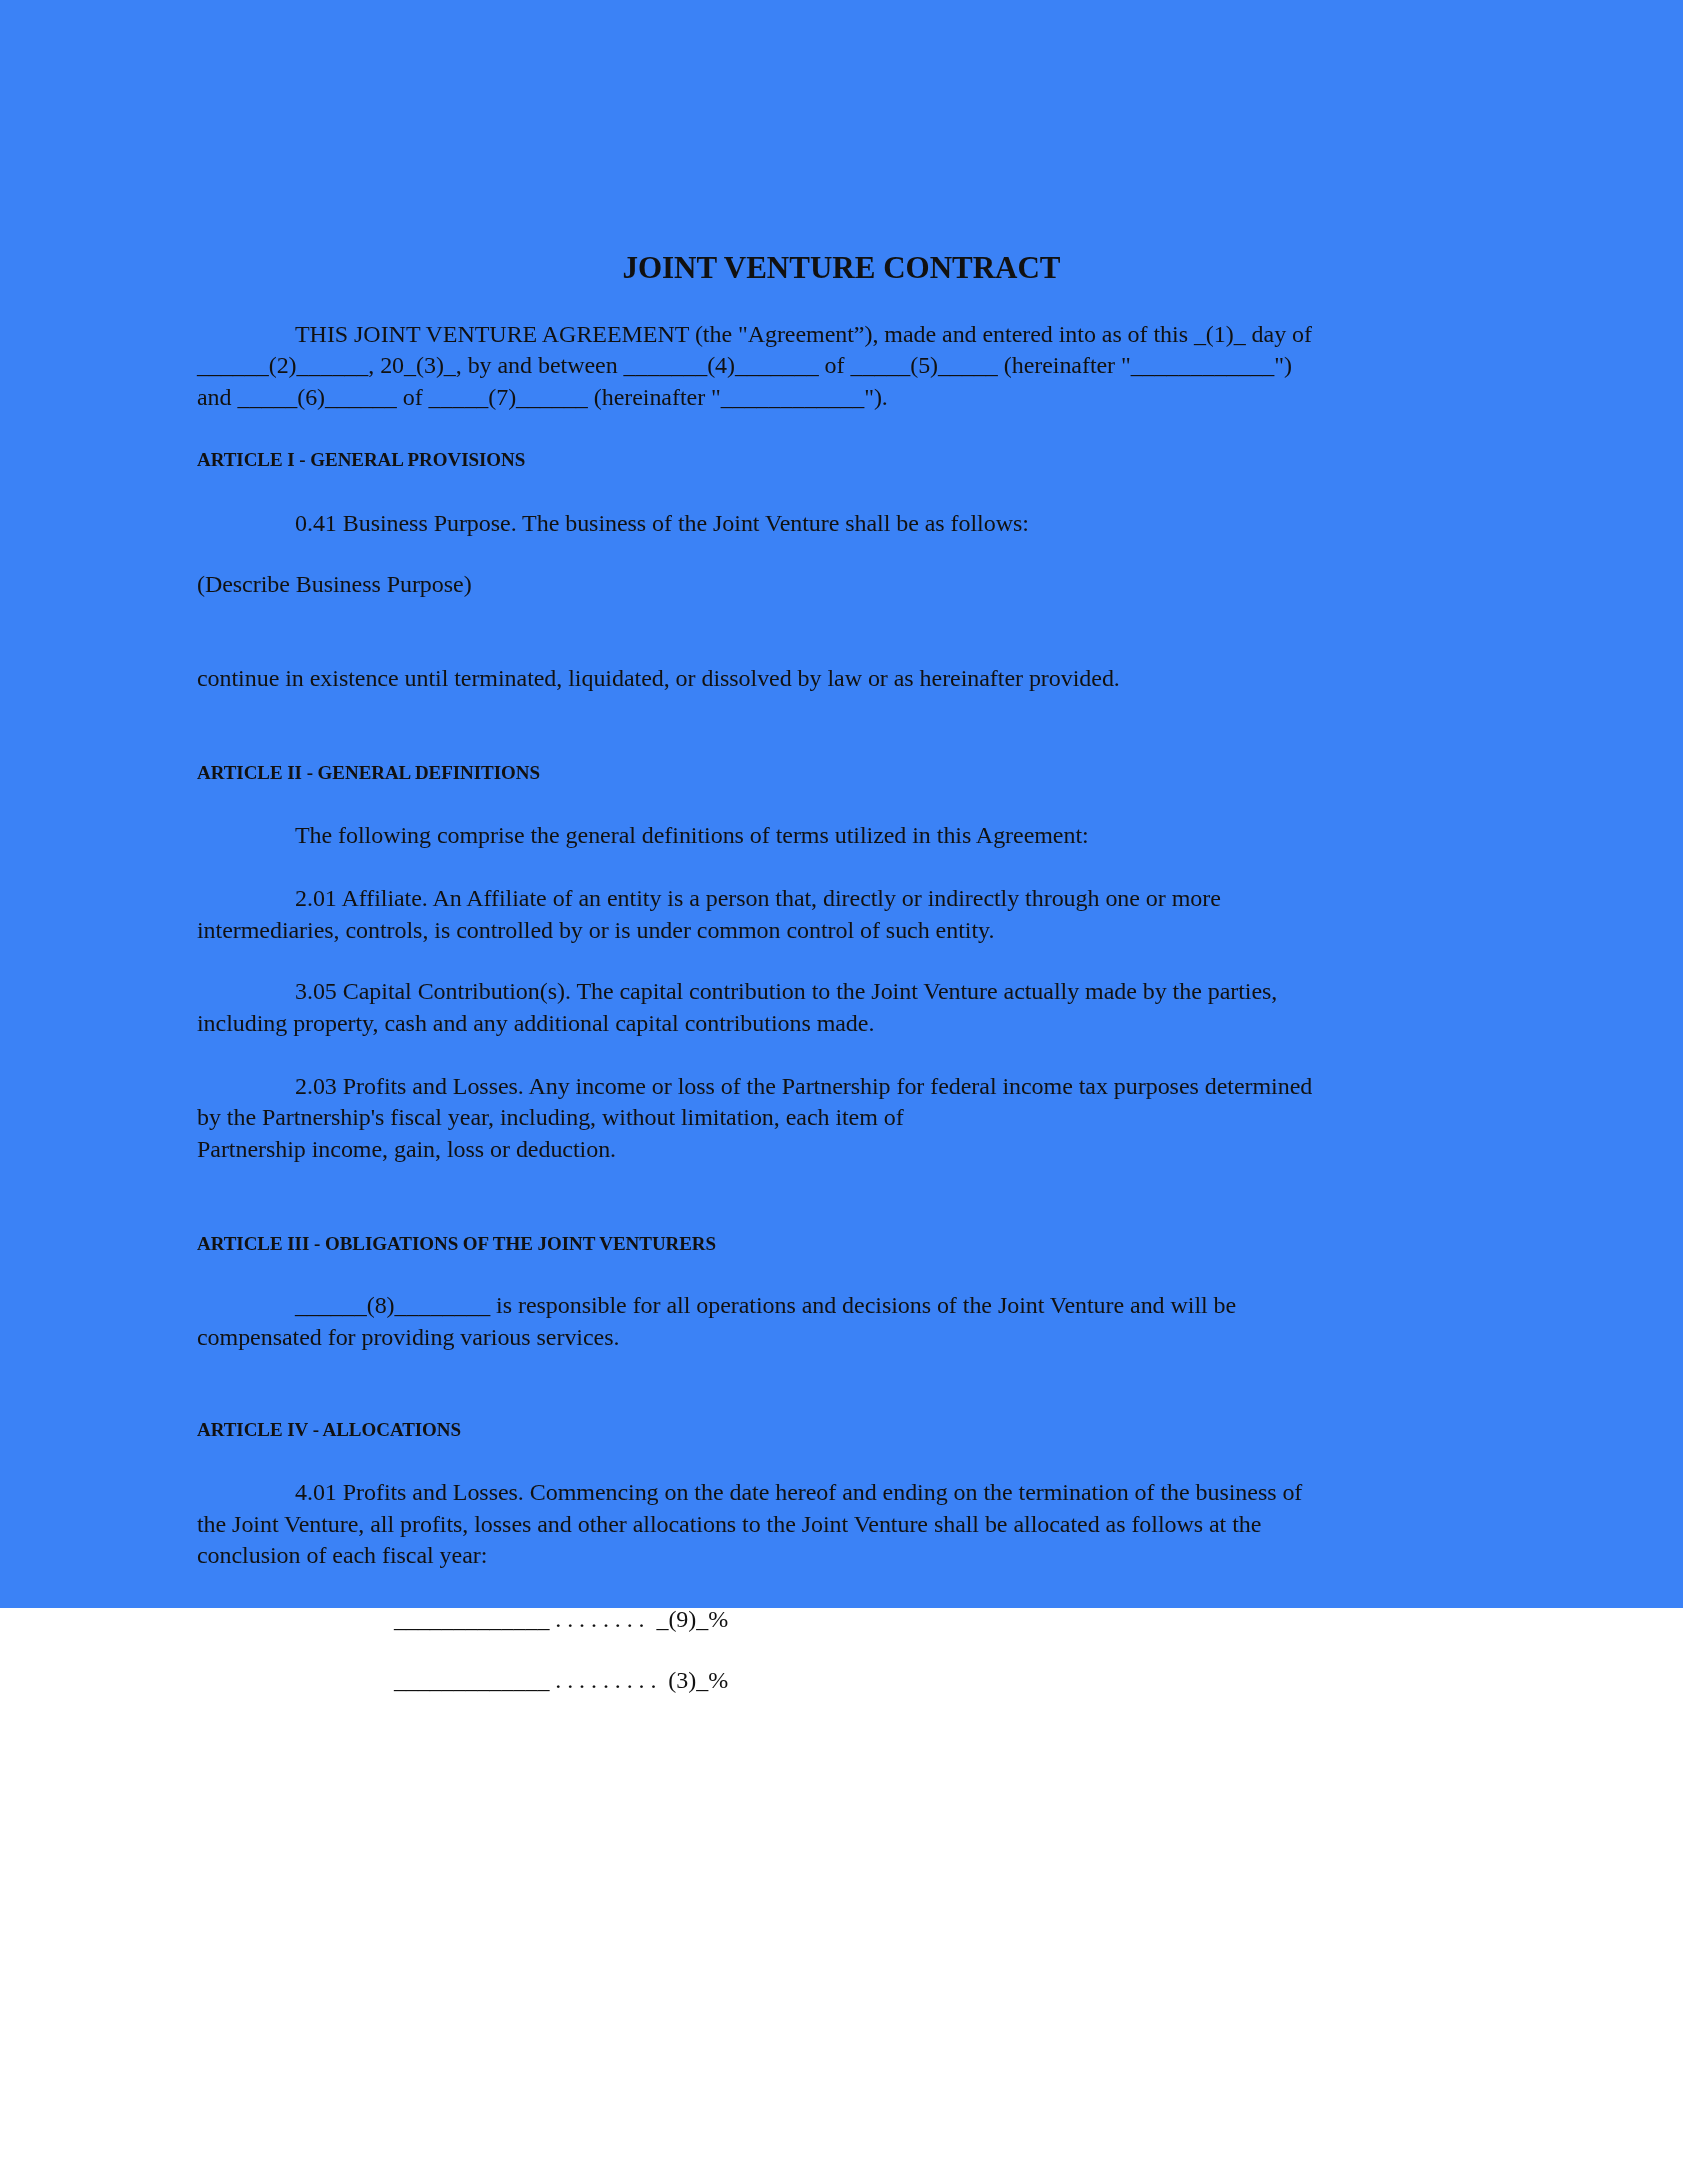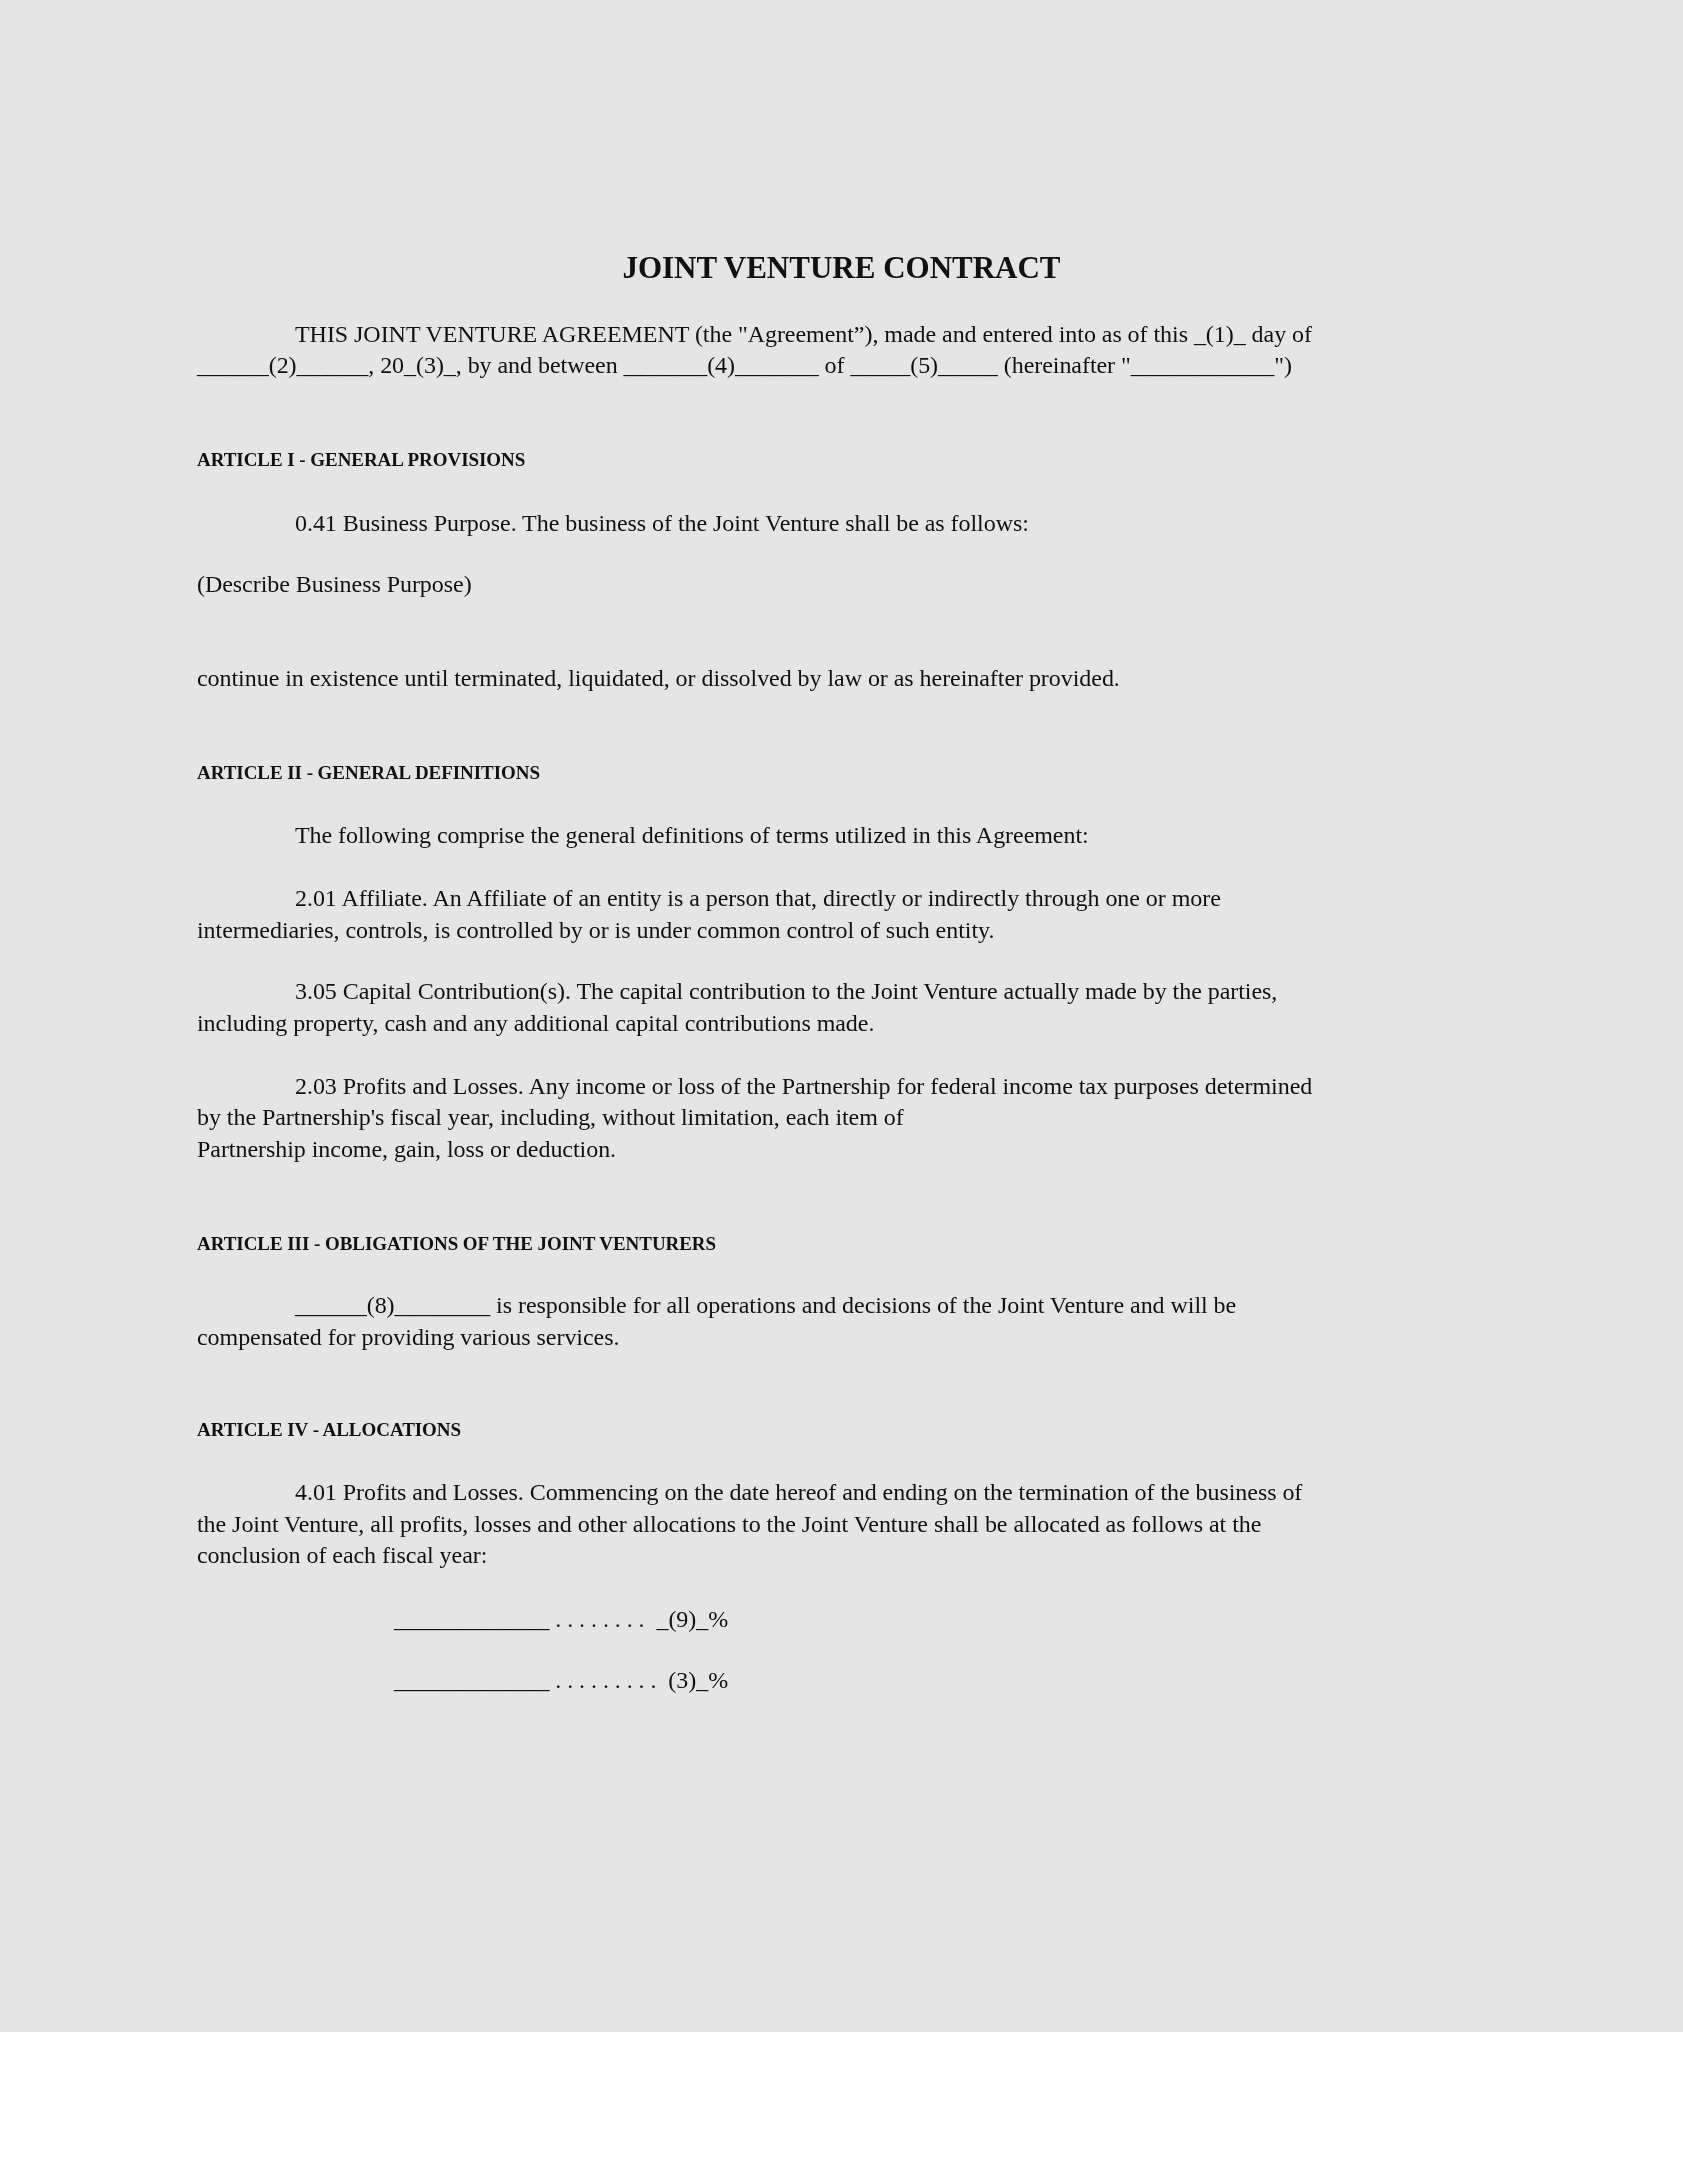--- a/index.html
+++ b/index.html
@@ -1,19 +1,19 @@
 <!DOCTYPE html>
 <html><head>
 <meta charset="utf-8">
 <style>
   html, body { margin: 0; padding: 0; background: #ffffff; }
   body { width: 1683px; height: 2178px; position: relative; overflow: hidden; }
   .page {
-    position: absolute; left: 0; top: 0; width: 1683px; height: 2032px;
-    background: #e5e5e5; color: #111111;
+    position: absolute; left: 0; top: 0; width: 1683px; height: 1608px;
+    background: #3b82f6; color: #111111;
     font-family: "Liberation Serif", "DejaVu Serif", serif;
   }
   .line {
     position: absolute; left: 197px; white-space: pre;
     font-size: 24px; line-height: 30px; letter-spacing: -0.05px;
   }
   .indent { left: 295px; }
   .title {
     position: absolute; left: 0; width: 1683px; text-align: center; top: 250px;
     font-size: 31px; font-weight: bold; line-height: 36px;
@@ -23,20 +23,21 @@
 </style>
 </head>
 <body>
 
 <div class="page">
 
   <div class="title">JOINT VENTURE CONTRACT</div>
 
   <div class="line indent" style="top:319px">THIS JOINT VENTURE AGREEMENT (the "Agreement”), made and entered into as of this _(1)_ day of</div>
   <div class="line" style="top:350px">______(2)______, 20_(3)_, by and between _______(4)_______ of _____(5)_____ (hereinafter "____________")</div>
+  <div class="line" style="top:382px">and _____(6)______ of _____(7)______ (hereinafter "____________").</div>
 
   <div class="line heading" style="top:445px">ARTICLE I - GENERAL PROVISIONS</div>
   <div class="line indent" style="top:508px">0.41 Business Purpose. The business of the Joint Venture shall be as follows:</div>
   <div class="line" style="top:569px">(Describe Business Purpose)</div>
   <div class="line" style="top:663px">continue in existence until terminated, liquidated, or dissolved by law or as hereinafter provided.</div>
 
   <div class="line heading" style="top:758px">ARTICLE II - GENERAL DEFINITIONS</div>
   <div class="line indent" style="top:820px">The following comprise the general definitions of terms utilized in this Agreement:</div>
   <div class="line indent" style="top:883px">2.01 Affiliate. An Affiliate of an entity is a person that, directly or indirectly through one or more</div>
   <div class="line" style="top:915px">intermediaries, controls, is controlled by or is under common control of such entity.</div>

